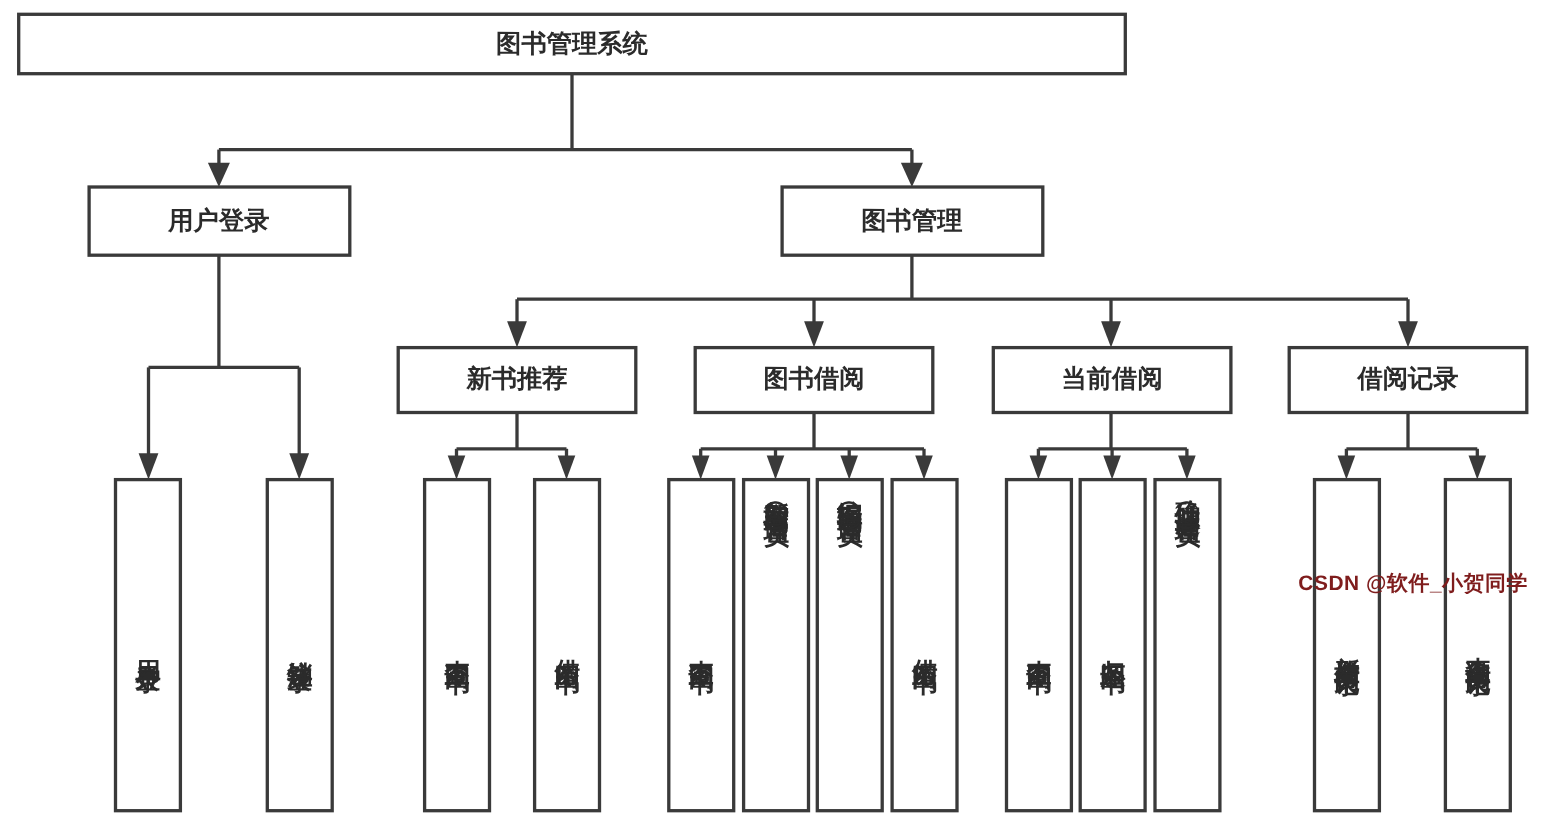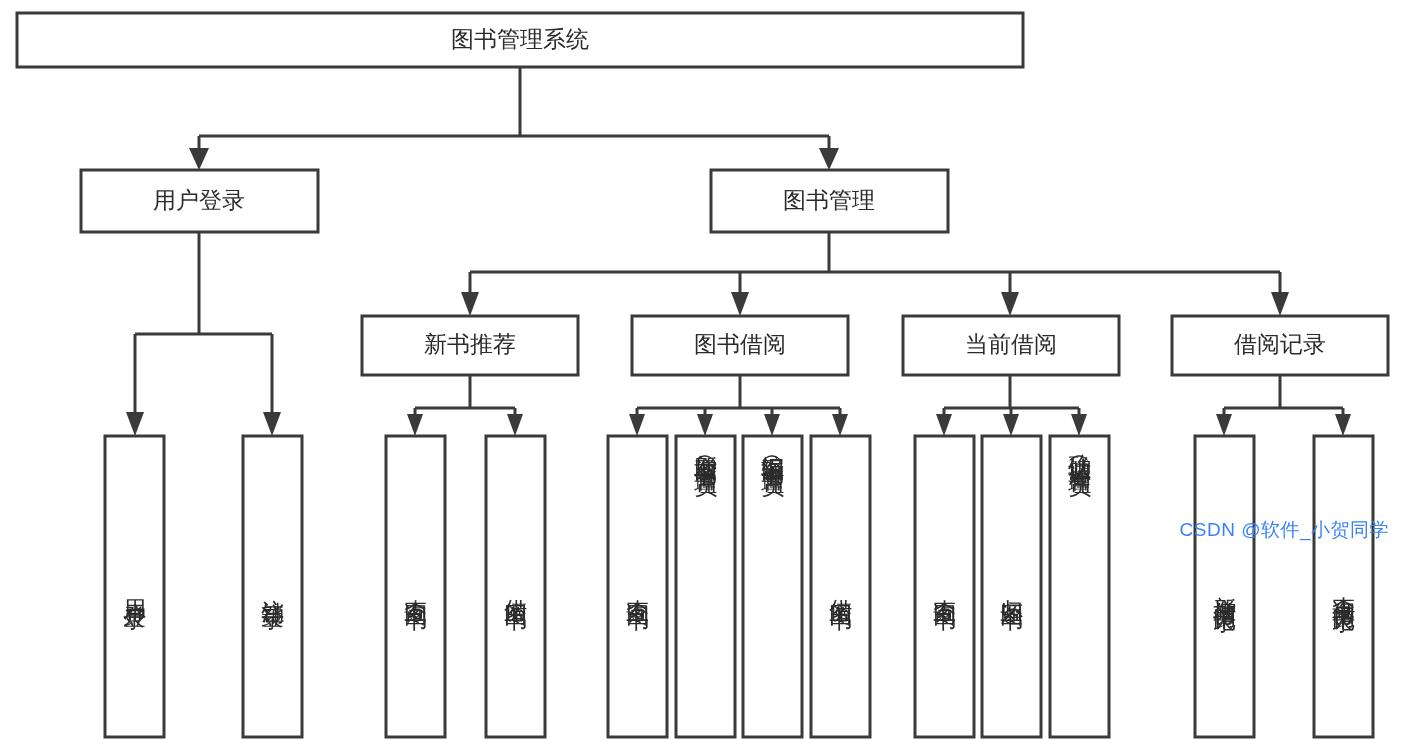--- a/index.html
+++ b/index.html
@@ -11,20 +11,21 @@
     width: 1405px;
     height: 747px;
     font-family: "Liberation Sans", "DejaVu Sans", sans-serif;
     overflow: hidden;
     position: relative;
   }
   #diagram-root {
     position: relative;
     width: 1405px;
     height: 547px;
+    font-weight: bold;
   }
   svg.flow {
     position: absolute;
     top: 0;
     left: 0;
     width: 1405px;
     height: 747px;
     display: block;
   }
   .node-box {
@@ -66,21 +67,21 @@
     color: #2b2b2b;
     white-space: nowrap;
     text-align: center;
   }
   .watermark {
     position: absolute;
     right: 16px;
     bottom: 4px;
     font-family: "Liberation Sans", "DejaVu Sans", sans-serif;
     font-size: 19px;
-    color: #3b82f6;
+    color: #7f1d1d;
     letter-spacing: 0.5px;
     white-space: nowrap;
     pointer-events: none;
   }
 </style>
 </head>
 <body>
 
 <div id="diagram-root">
 

